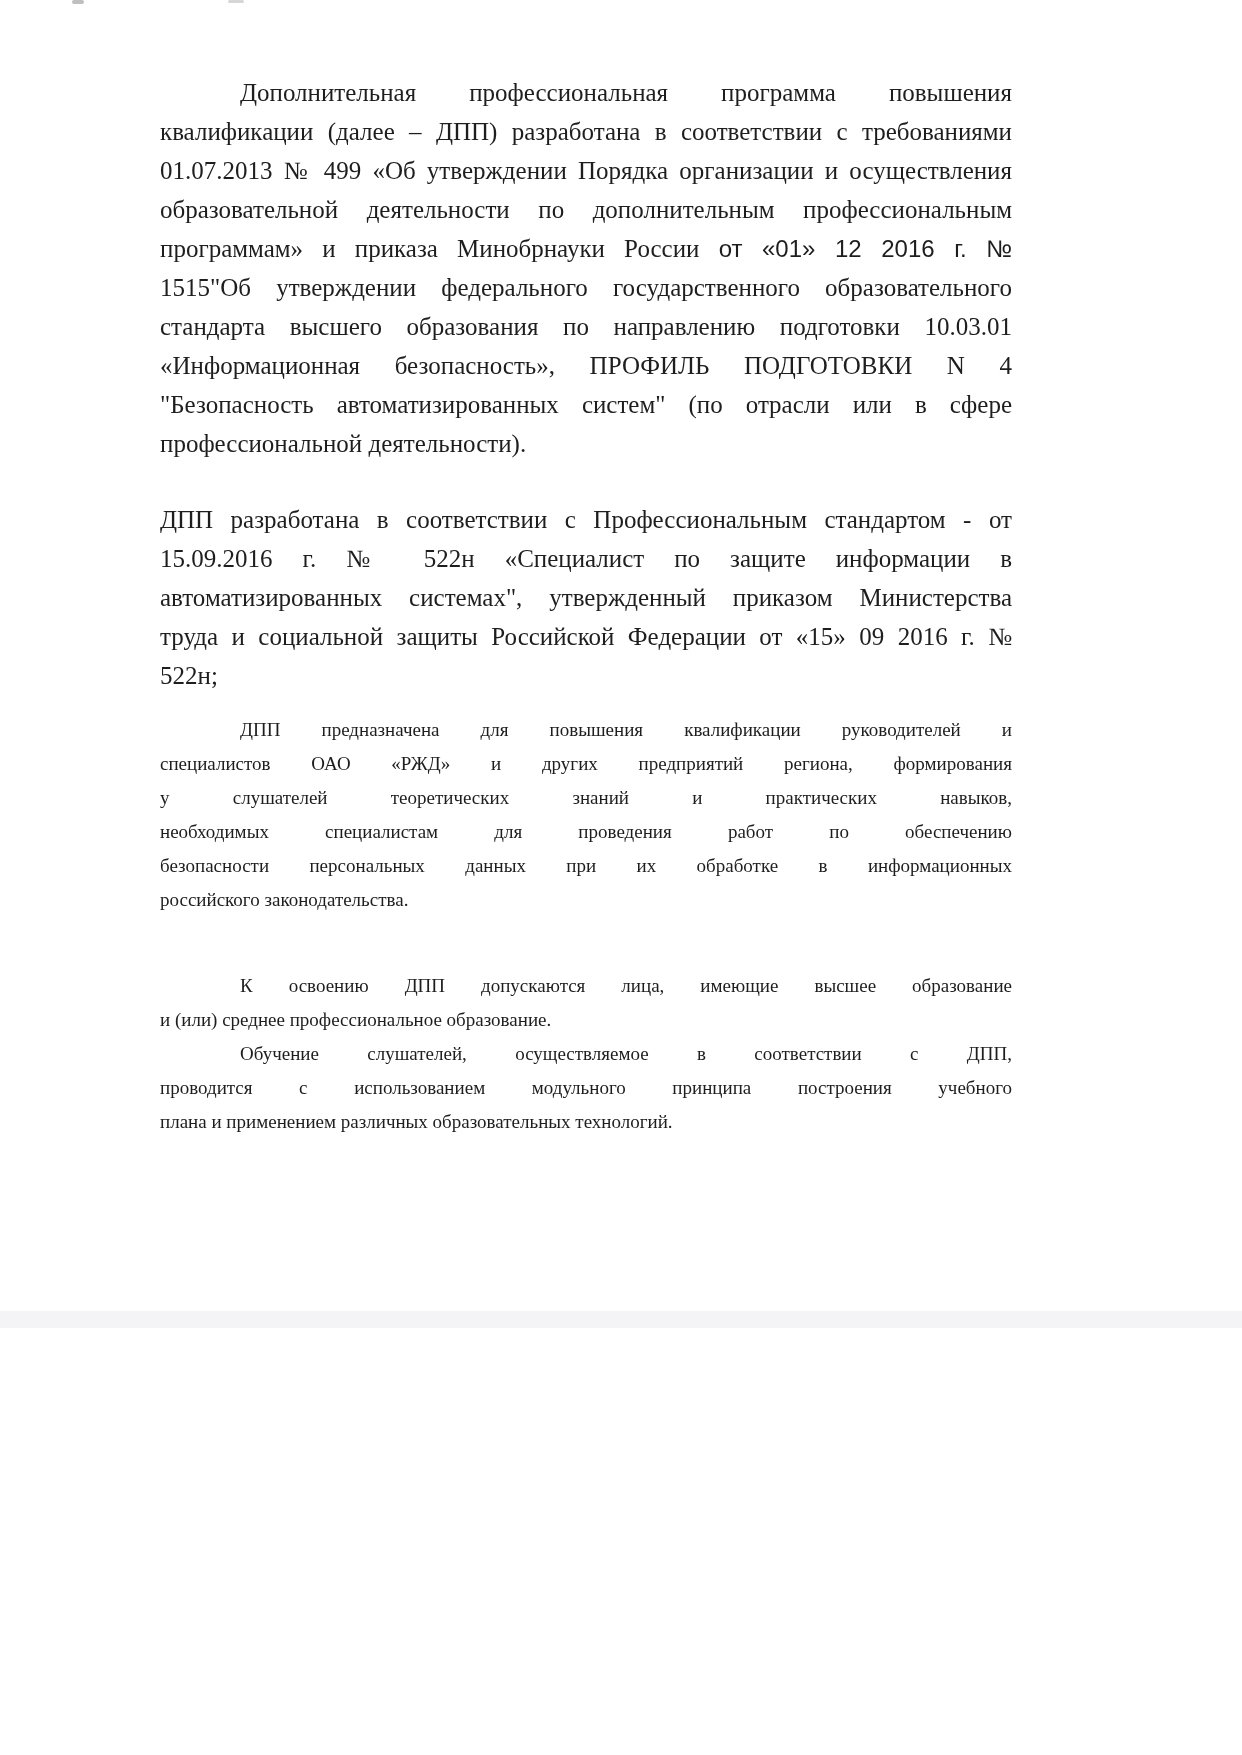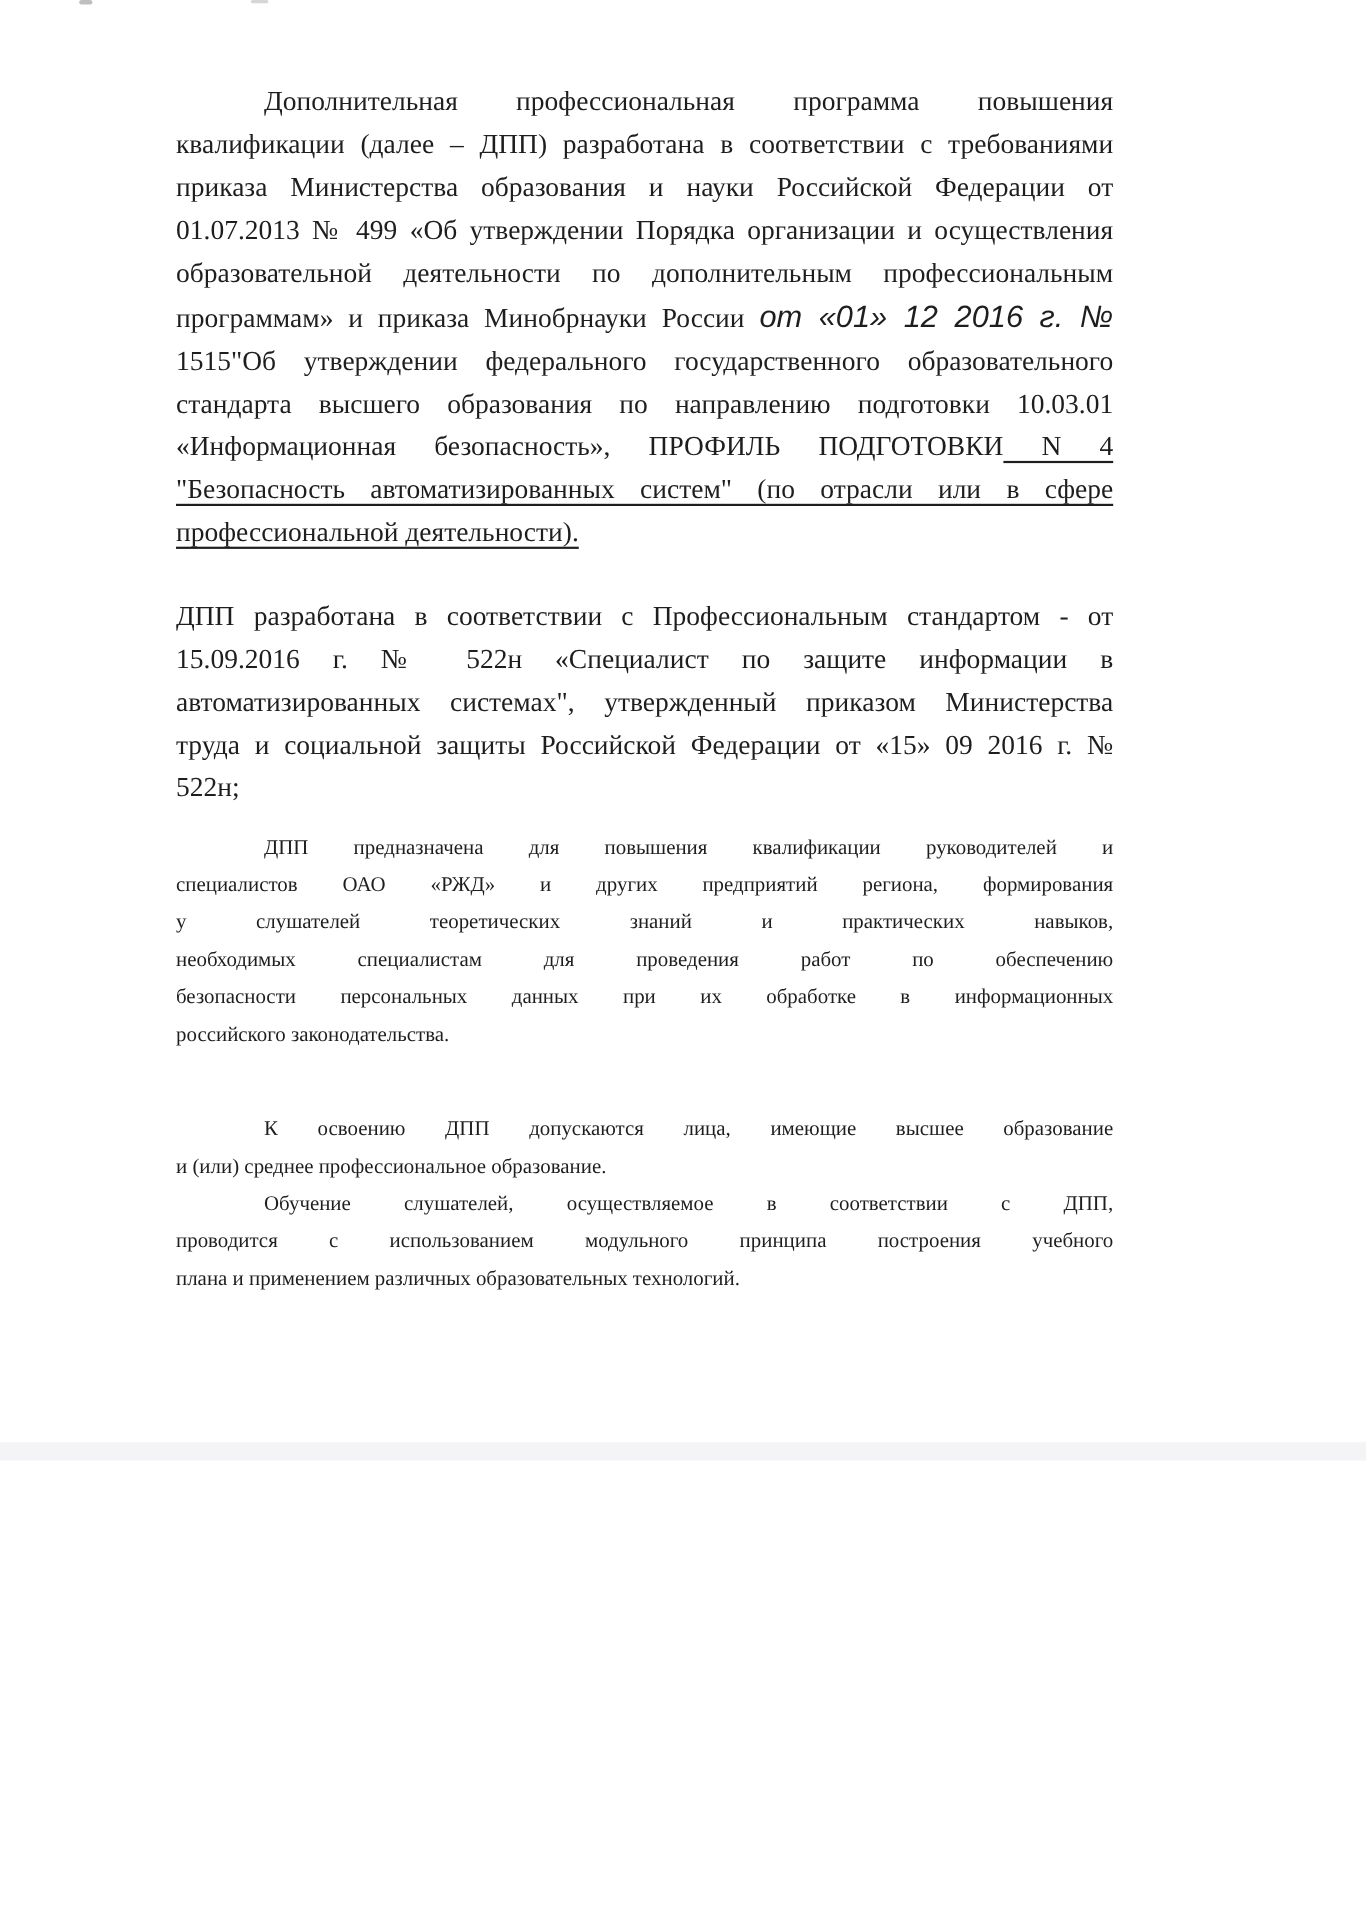--- a/index.html
+++ b/index.html
@@ -37,28 +37,26 @@
   .line {
     text-align: justify;
     text-align-last: justify;
     text-justify: inter-word;
     white-space: normal;
   }
   .line.last { text-align-last: left; }
   .line.indent { padding-left: 80px; }
 
   .u {
-    text-decoration: underline;
     text-underline-offset: 5px;
     text-decoration-thickness: 1.5px;
   }
   .sans {
     font-family: "Liberation Sans", "DejaVu Sans", sans-serif;
-    font-size: 28px;
-    font-style: italic;
+    font-size: 24px;
   }
 
   
   .artifact-top-1 {
     position: absolute; left: 72px; top: 0; width: 12px; height: 4px;
     background: #bfbfbf; border-radius: 2px;
   }
   .artifact-top-2 {
     position: absolute; left: 228px; top: 0; width: 16px; height: 3px;
     background: #d6d6d6; border-radius: 2px;
@@ -80,21 +78,20 @@
 <body>
 
 <div class="page">
   <div class="artifact-top-1"></div>
   <div class="artifact-top-2"></div>
 
   <div class="text-block">
       <div class="para para-0 p-a">
         <div class="line indent"><span>Дополнительная профессиональная программа повышения</span></div>
         <div class="line"><span>квалификации (далее – ДПП) разработана в соответствии с требованиями</span></div>
-        <div class="line"><span>приказа Министерства образования и науки Российской Федерации от</span></div>
         <div class="line"><span>01.07.2013 № 499 «Об утверждении Порядка организации и осуществления</span></div>
         <div class="line"><span>образовательной деятельности по дополнительным профессиональным</span></div>
         <div class="line"><span>программам» и приказа Минобрнауки России </span><span class="sans">от «01» 12 2016 г. №</span></div>
         <div class="line"><span>1515"Об утверждении федерального государственного образовательного</span></div>
         <div class="line"><span>стандарта высшего образования по направлению подготовки 10.03.01</span></div>
         <div class="line"><span>«Информационная безопасность», ПРОФИЛЬ ПОДГОТОВКИ</span><span class="u"> N 4</span></div>
         <div class="line"><span class="u">"Безопасность автоматизированных систем" (по отрасли или в сфере</span></div>
         <div class="line last"><span class="u">профессиональной деятельности).</span></div>
       </div>
       <div class="para para-1 p-a">

